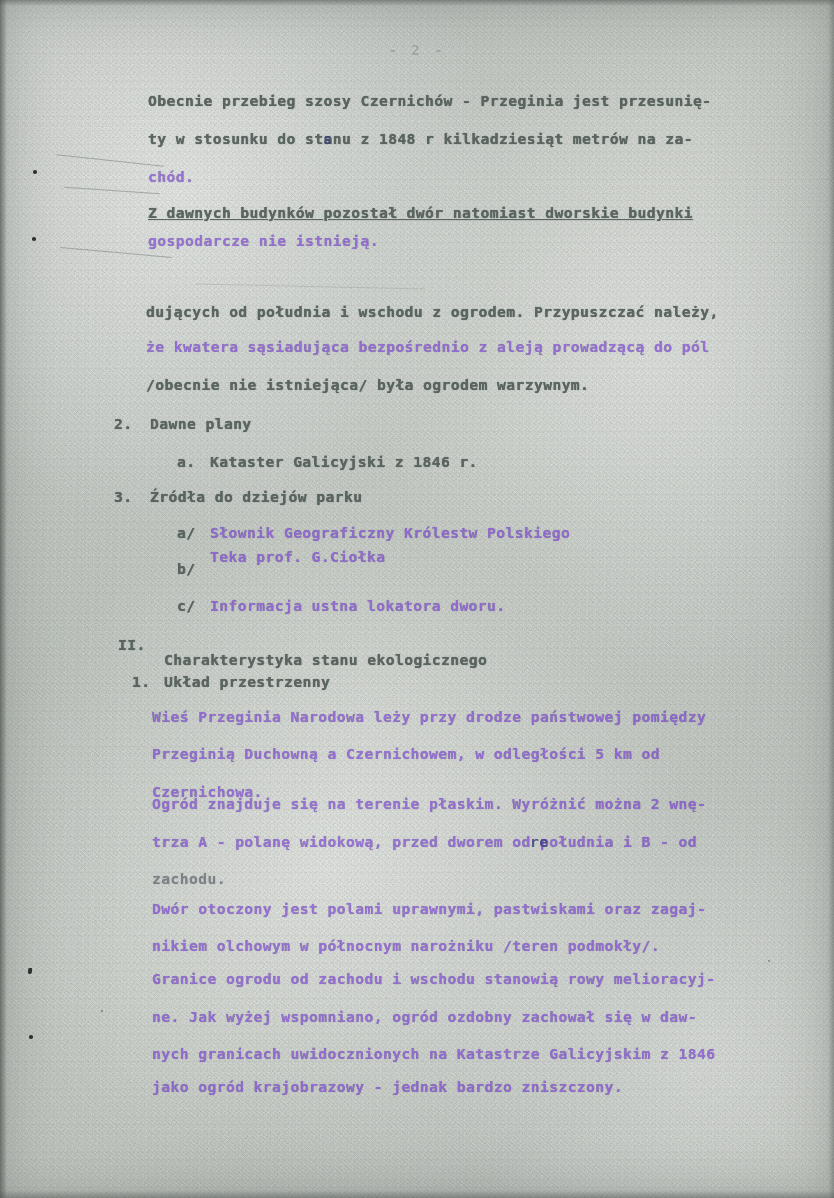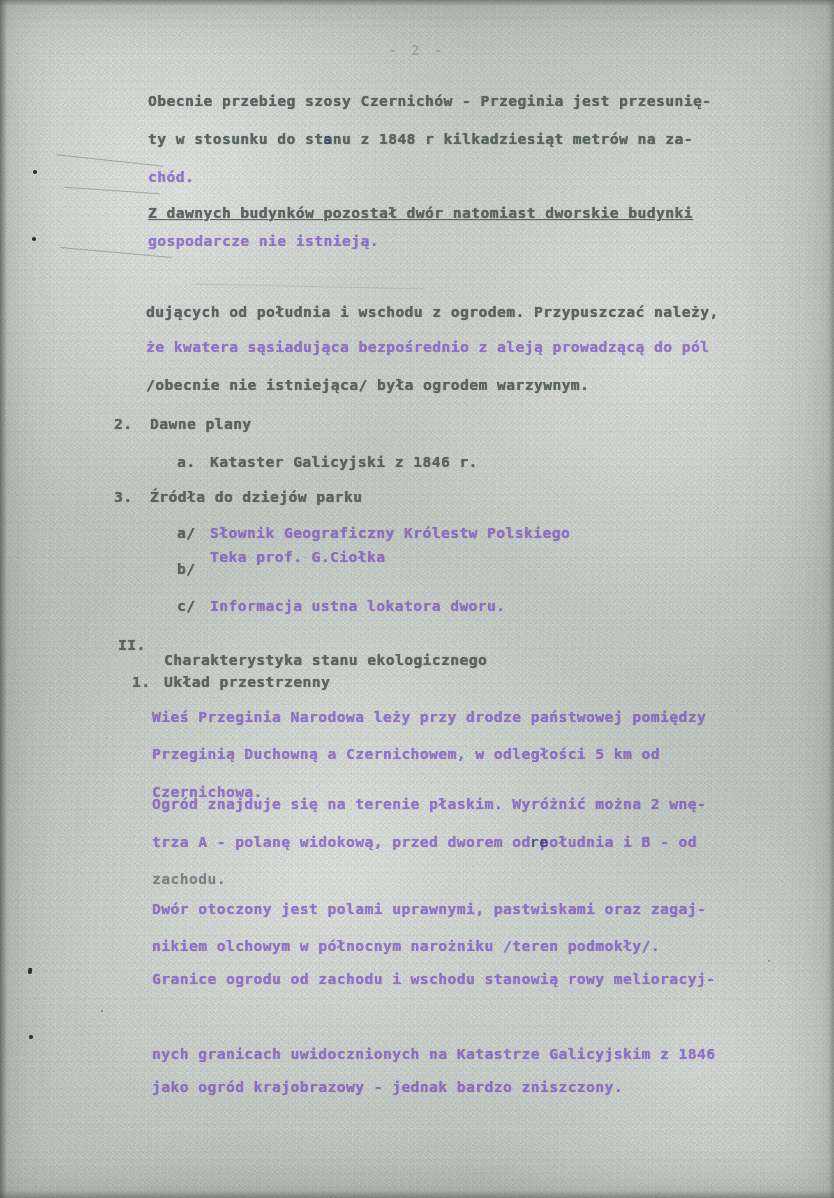--- a/index.html
+++ b/index.html
@@ -209,19 +209,20 @@
     <div class="line faint" style="left:152px; top:795px;">Ogród znajduje się na terenie płaskim. Wyróżnić można 2 wnę-</div>
     <div class="line faint" style="left:152px; top:833px;">trza A - polanę widokową, przed dworem od południa i B - od</div>
     <div class="line vfaint" style="left:152px; top:870px;">zachodu.</div>
 
     <div class="ink-blot" style="left:530px; top:833px;">re</div>
 
     <div class="line faint" style="left:152px; top:900px;">Dwór otoczony jest polami uprawnymi, pastwiskami oraz zagaj-</div>
     <div class="line faint" style="left:152px; top:937px;">nikiem olchowym w północnym narożniku /teren podmokły/.</div>
 
     <div class="line faint" style="left:152px; top:970px;">Granice ogrodu od zachodu i wschodu stanowią rowy melioracyj-</div>
+    <div class="line faint" style="left:152px; top:1008px;">ne. Jak wyżej wspomniano, ogród ozdobny zachował się w daw-</div>
     <div class="line faint" style="left:152px; top:1045px;">nych granicach uwidocznionych na Katastrze Galicyjskim z 1846</div>
     <div class="line faint" style="left:152px; top:1078px;">jako ogród krajobrazowy - jednak bardzo zniszczony.</div>
 
   </div>
 
   <div class="paper-vignette"></div>
 </div>
 
 </body></html>

